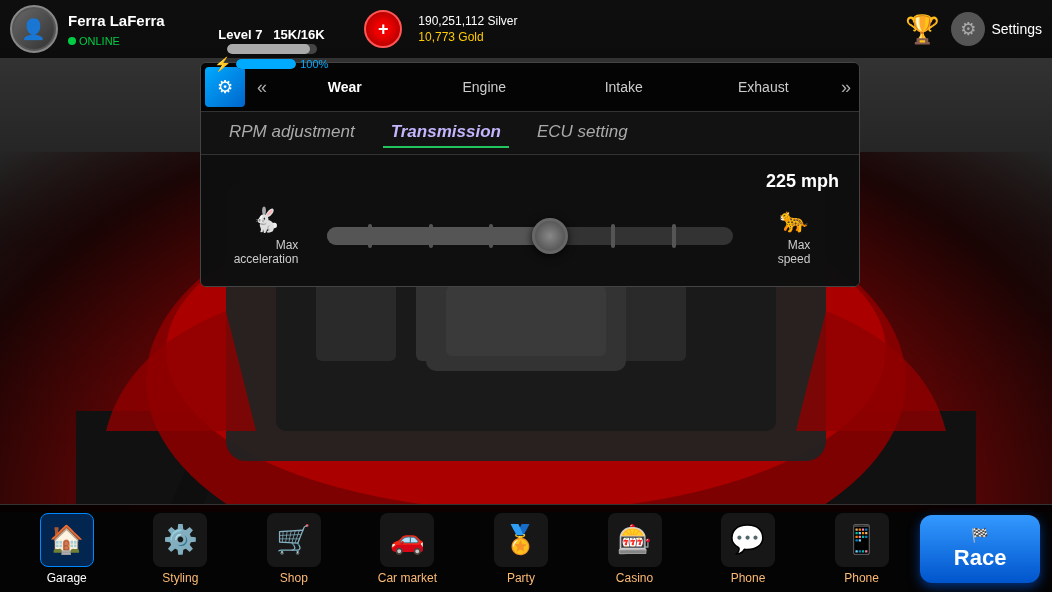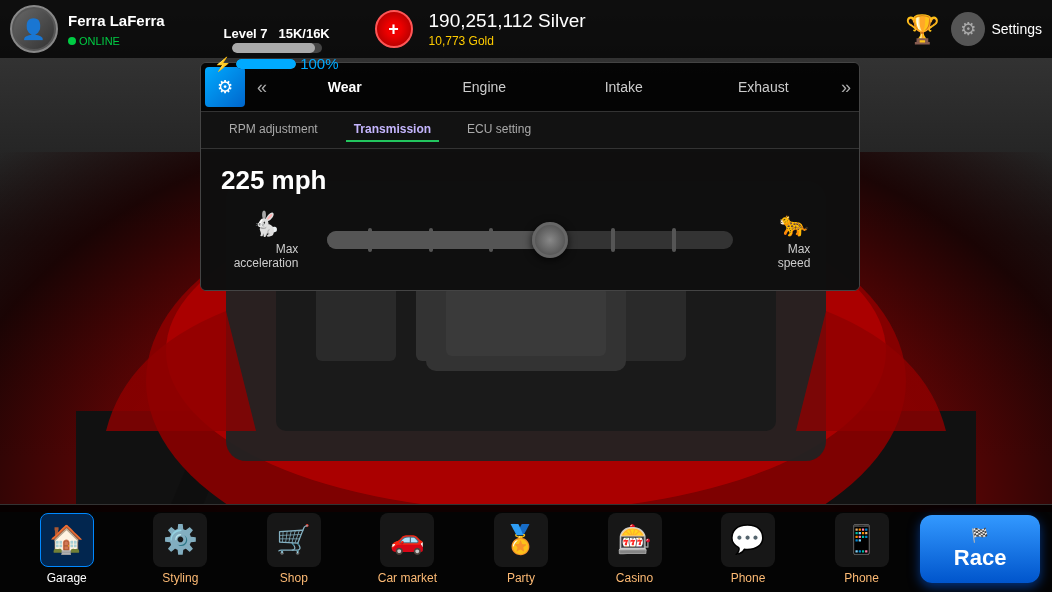--- a/index.html
+++ b/index.html
@@ -125,21 +125,21 @@
     }
 
     .currency-block {
       display: flex;
       flex-direction: column;
       gap: 2px;
     }
 
     .silver-amount {
       color: white;
-      font-size: 19px;
+      font-size: 12px;
     }
 
     .gold-amount {
       color: #ffcc00;
       font-size: 12px;
     }
 
     .lightning-bar-row {
       display: flex;
       align-items: center;
@@ -159,21 +159,21 @@
     }
 
     .energy-bar-fill {
       height: 100%;
       background: #00aaff;
       border-radius: 5px;
     }
 
     .energy-pct {
       color: #00aaff;
-      font-size: 15px;
+      font-size: 11px;
     }
 
     .trophy-icon {
       width: 38px; height: 38px;
       display: flex; align-items: center; justify-content: center;
       color: #FFD700;
       font-size: 28px;
     }
 
     .settings-btn {
@@ -253,41 +253,42 @@
     .sub-tabs {
       display: flex;
       background: rgba(20,20,20,0.8);
       padding: 6px 20px;
       gap: 20px;
       border-bottom: 1px solid #333;
     }
 
     .sub-tab {
       color: #aaa;
-      font-size: 12px;
+      font-size: 17px;
       padding: 4px 8px;
       cursor: pointer;
+      font-style: italic;
     }
 
     .sub-tab.active {
       color: #c4b5fd;
       font-weight: bold;
       border-bottom: 2px solid #22c55e;
     }
 
     
     .transmission-content {
       padding: 16px 20px 20px;
       background: rgba(15,15,15,0.9);
     }
 
     .speed-display {
-      text-align: left;
-      color: white;
-      font-size: 26px;
+      text-align: right;
+      color: white;
+      font-size: 18px;
       font-weight: bold;
       margin-bottom: 14px;
     }
 
     .slider-row {
       display: flex;
       align-items: center;
       gap: 16px;
     }
 

